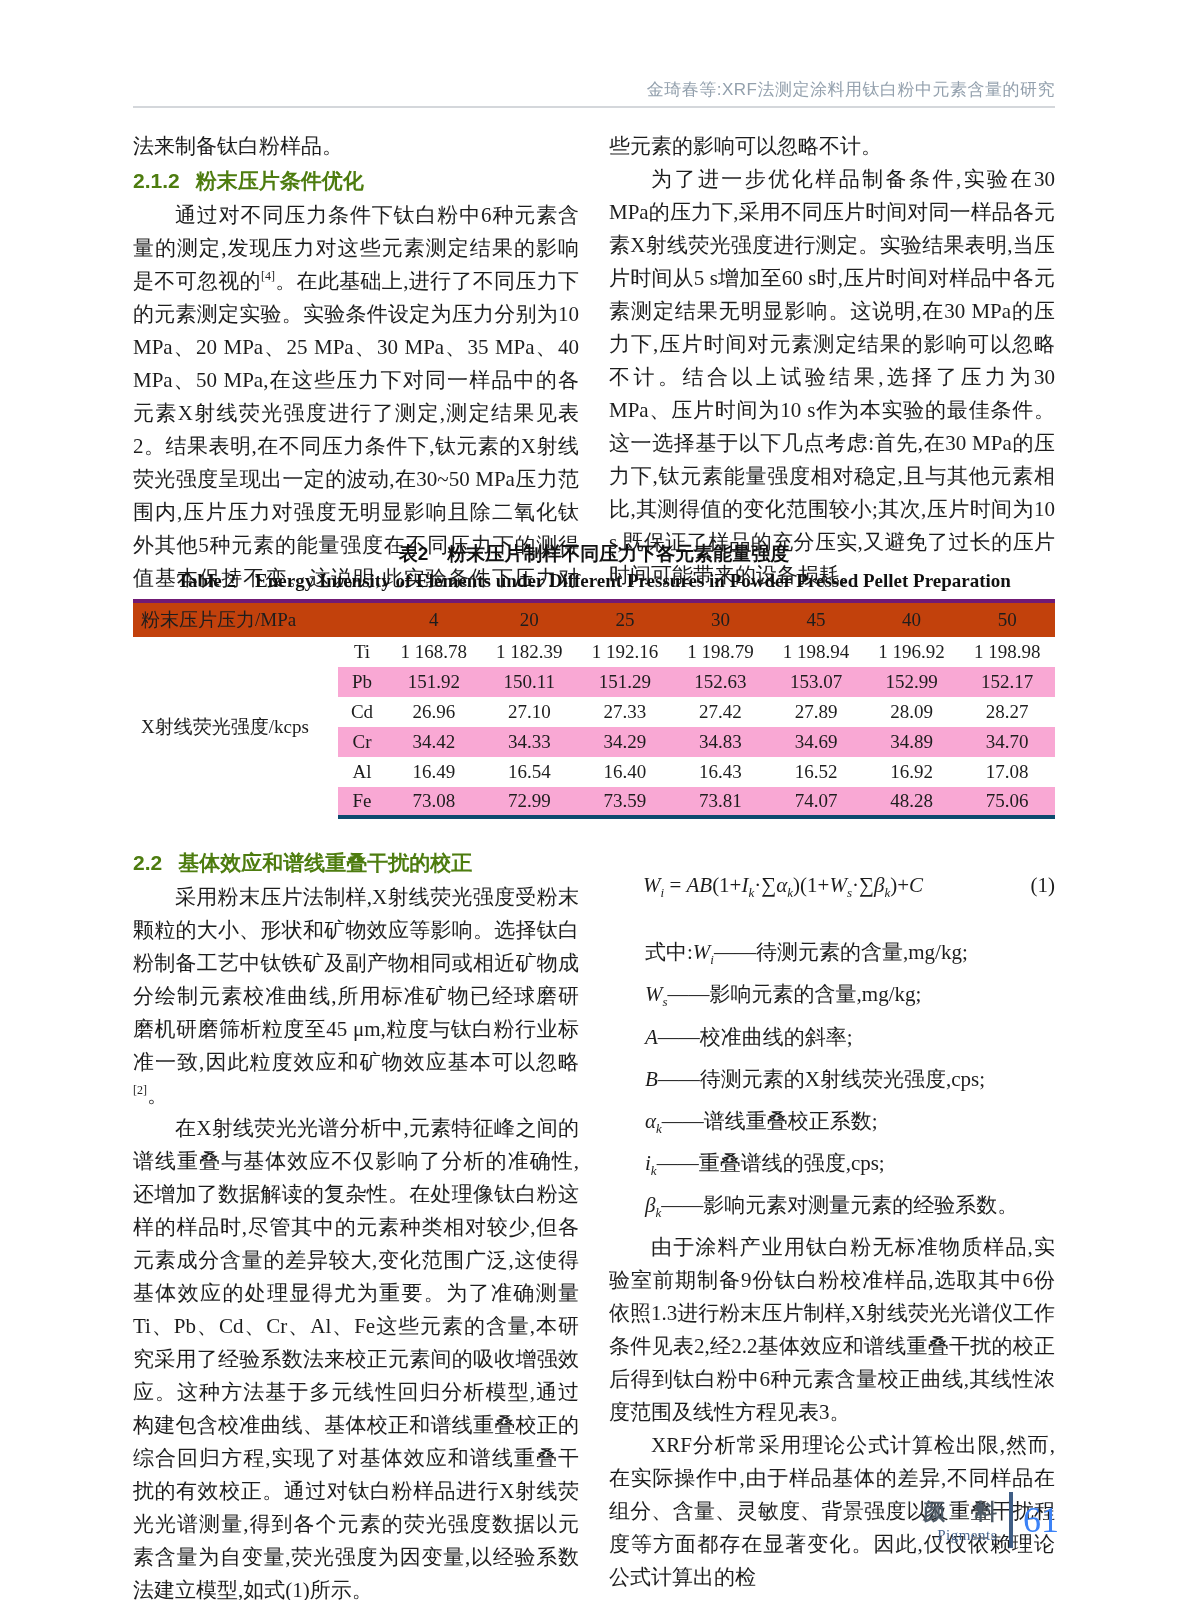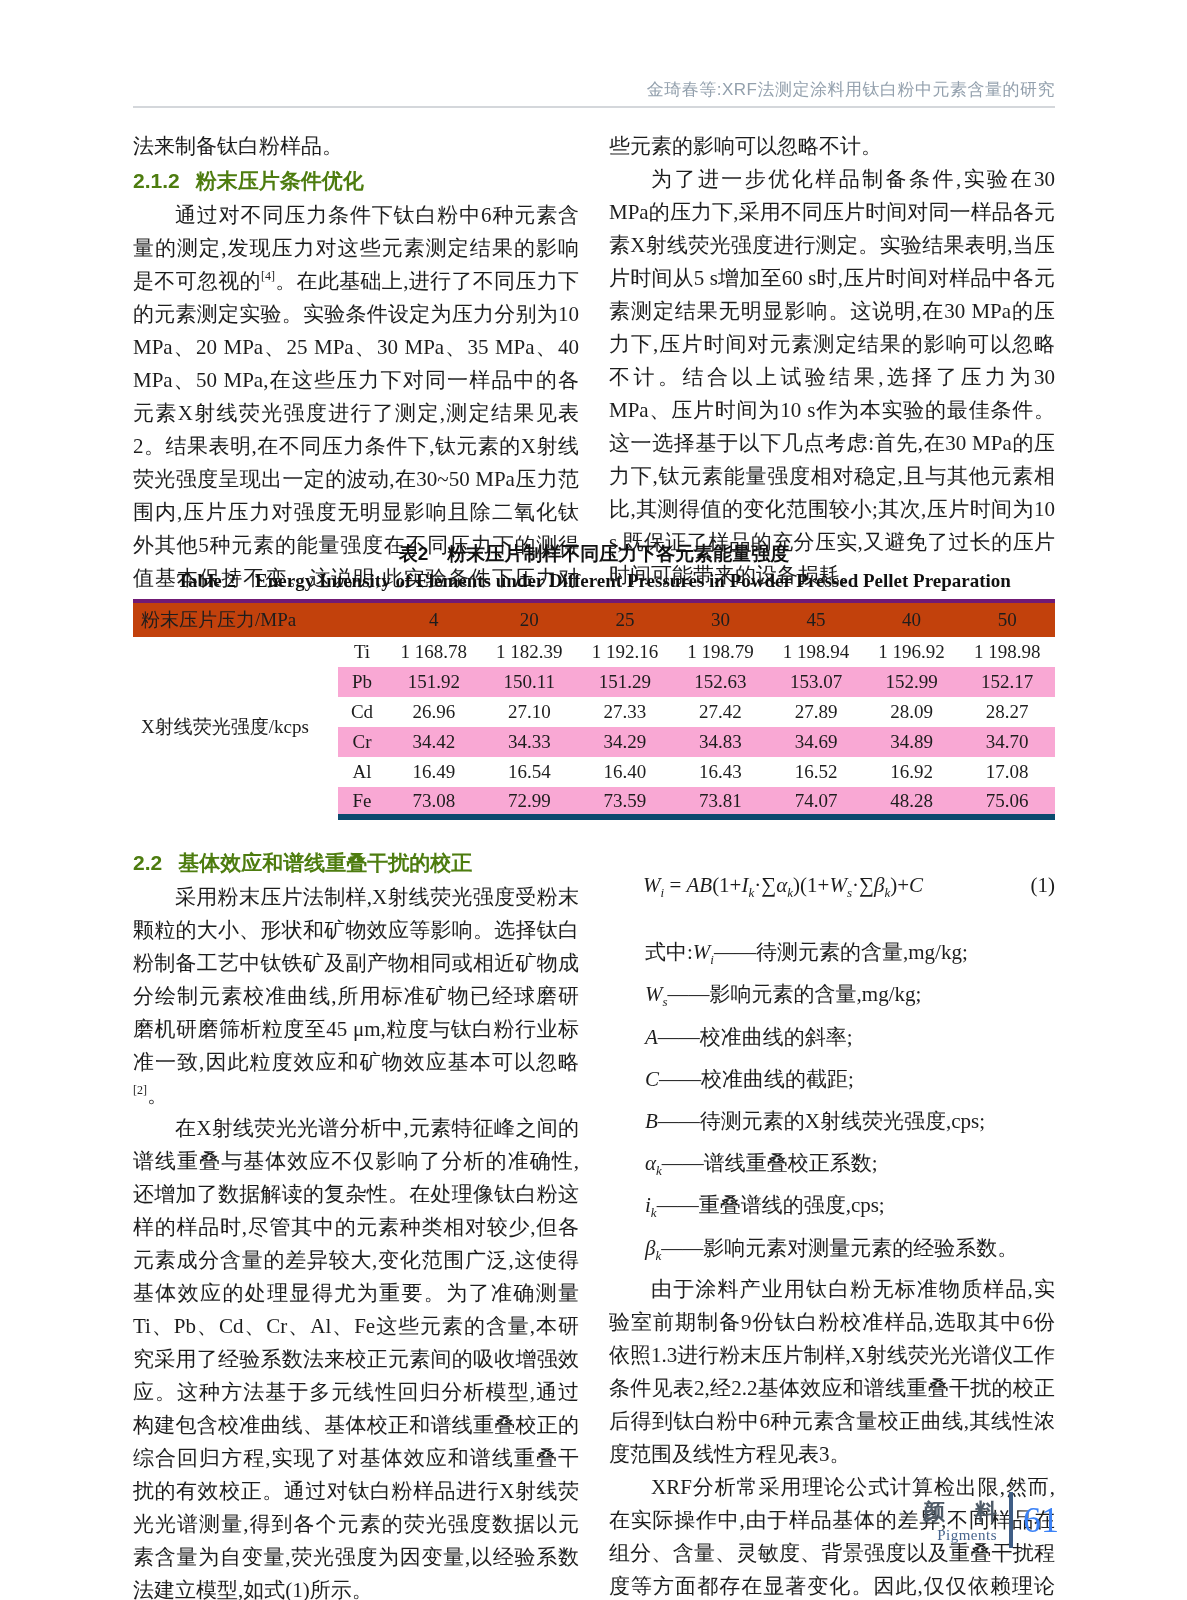--- a/index.html
+++ b/index.html
@@ -52,21 +52,21 @@
   tr.thead-row th.lbl{ text-align:left; padding-left:8px; }
   tr.thead-row th{ text-align:center; }
   tr.body-row{ height:30px; }
   tr.body-row td{ text-align:center; }
   td.group{
     text-align:left !important; vertical-align:middle; padding-left:8px !important;
     background:#ffffff; font-size:19px;
   }
   td.el{ text-align:center; }
   tr.shade td{ background:#f9a8d4; }
-  tr.last td{ border-bottom:6px solid #0c4a6e;margin-left:14px; }
+  tr.last td{ border-bottom:4px solid #0c4a6e;margin-left:14px; }
   
   .formula-line{
     display:flex; justify-content:space-between; align-items:baseline;
     padding-left:34px; margin:24px 0 26px 0; font-size:21px;
   }
   .var{ font-style:italic; }
   .formula-line sub, .where-item sub{ font-style:italic; font-size:13px; }
   .where-item{ margin-left:36px; line-height:35px; text-align:left; }
   
   .footer{ position:absolute; top:1492px; right:128px; display:flex; align-items:stretch; height:56px; }
@@ -209,21 +209,20 @@
 
     <div class="col">
       <div class="formula-line">
         <span><span class="var">W</span><sub>i</sub><span> = </span><span class="var">AB</span><span>(1+</span><span class="var">I</span><sub>k</sub><span>·∑</span><span class="var">α</span><sub>k</sub><span>)(1+</span><span class="var">W</span><sub>s</sub><span>·∑</span><span class="var">β</span><sub>k</sub><span>)+</span><span class="var">C</span></span>
         <span>(1)</span>
       </div>
 
       <div class="where-item"><span>式中:</span><span class="var">W</span><sub>i</sub><span>——待测元素的含量,mg/kg;</span></div>
       <div class="where-item"><span></span><span class="var">W</span><sub>s</sub><span>——影响元素的含量,mg/kg;</span></div>
       <div class="where-item"><span></span><span class="var">A</span><sub></sub><span>——校准曲线的斜率;</span></div>
-      <div class="where-item"><span></span><span class="var">C</span><sub></sub><span>——校准曲线的截距;</span></div>
       <div class="where-item"><span></span><span class="var">B</span><sub></sub><span>——待测元素的X射线荧光强度,cps;</span></div>
       <div class="where-item"><span></span><span class="var">α</span><sub>k</sub><span>——谱线重叠校正系数;</span></div>
       <div class="where-item"><span></span><span class="var">i</span><sub>k</sub><span>——重叠谱线的强度,cps;</span></div>
       <div class="where-item"><span></span><span class="var">β</span><sub>k</sub><span>——影响元素对测量元素的经验系数。</span></div>
 
       <div class="para">由于涂料产业用钛白粉无标准物质样品,实验室前期制备9份钛白粉校准样品,选取其中6份依照1.3进行粉末压片制样,X射线荧光光谱仪工作条件见表2,经2.2基体效应和谱线重叠干扰的校正后得到钛白粉中6种元素含量校正曲线,其线性浓度范围及线性方程见表3。</div>
       <div class="para">XRF分析常采用理论公式计算检出限,然而,在实际操作中,由于样品基体的差异,不同样品在组分、含量、灵敏度、背景强度以及重叠干扰程度等方面都存在显著变化。因此,仅仅依赖理论公式计算出的检</div>
     </div>
   </div>
 

